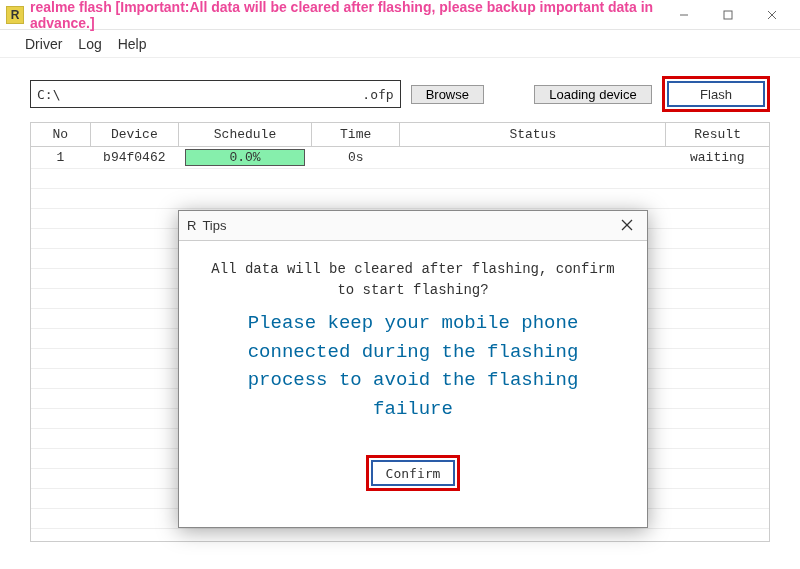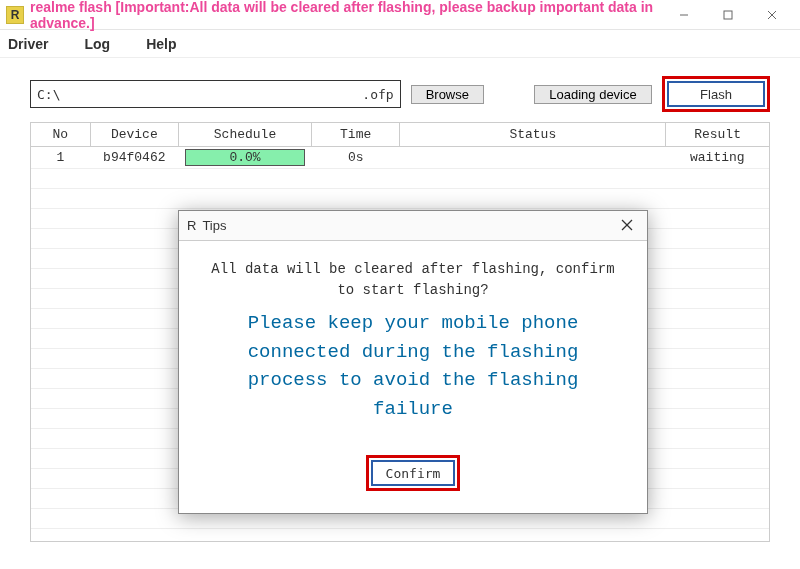--- a/index.html
+++ b/index.html
@@ -29,22 +29,22 @@
       font-weight: bold; font-size: 12px; color: #333;
       margin-right: 6px;
     }
     .titlebar .title-text { font-size: 14px; color: #ec4899; flex: 1; font-weight: bold; }
     .win-controls { display: flex; }
     .win-btn {
       width: 44px; height: 28px; display: flex; align-items: center; justify-content: center;
       color: #666; cursor: pointer;
     }
     .menubar {
-      height: 28px; display: flex; align-items: center; gap: 36px;
-      padding: 0 8px; font-size: 14px; color: #333; border-bottom: 1px solid #eee; font-weight: bold;
+      height: 28px; display: flex; align-items: center; gap: 16px;
+      padding: 0 25px; font-size: 14px; color: #333; border-bottom: 1px solid #eee;
     }
     .menubar .menu-item { cursor: pointer; }
     .toolbar {
       display: flex; align-items: center; gap: 10px;
       padding: 18px 30px 10px 30px;
     }
     .path-input {
       flex: 1; height: 28px; border: 1px solid #333; padding: 0 6px;
       display: flex; align-items: center; justify-content: space-between;
       font-family: Consolas, monospace; font-size: 13px;
@@ -100,21 +100,21 @@
     .modal-titlebar .app-icon { margin-right: 6px; }
     .modal-title { flex: 1; font-size: 13px; }
     .modal-close { cursor: pointer; font-size: 16px; padding: 0 6px; }
     .modal-body {
       padding: 18px 24px 8px 24px; text-align: center;
       font-family: Consolas, "Courier New", monospace; font-size: 14px;
     }
     .modal-msg { margin-bottom: 8px; line-height: 1.5; }
     .modal-warning { color: #0369a1; font-size: 19px; line-height: 1.5; padding: 0 12px; }
     .modal-actions {
-      display: flex; justify-content: center; gap: 40px; padding: 24px 0 22px 0;
+      display: flex; justify-content: center; gap: 40px; padding: 24px 0 36px 0;
     }
     .confirm-wrap {
       border: 3px solid #d40000; padding: 2px;
     }
     .confirm-btn {
       width: 84px; height: 26px; border: 2px solid #2a5ca8; background: #fff;
       display: flex; align-items: center; justify-content: center; cursor: pointer;
       font-family: Consolas, monospace; font-size: 13px;
     }
     .cancel-btn {

